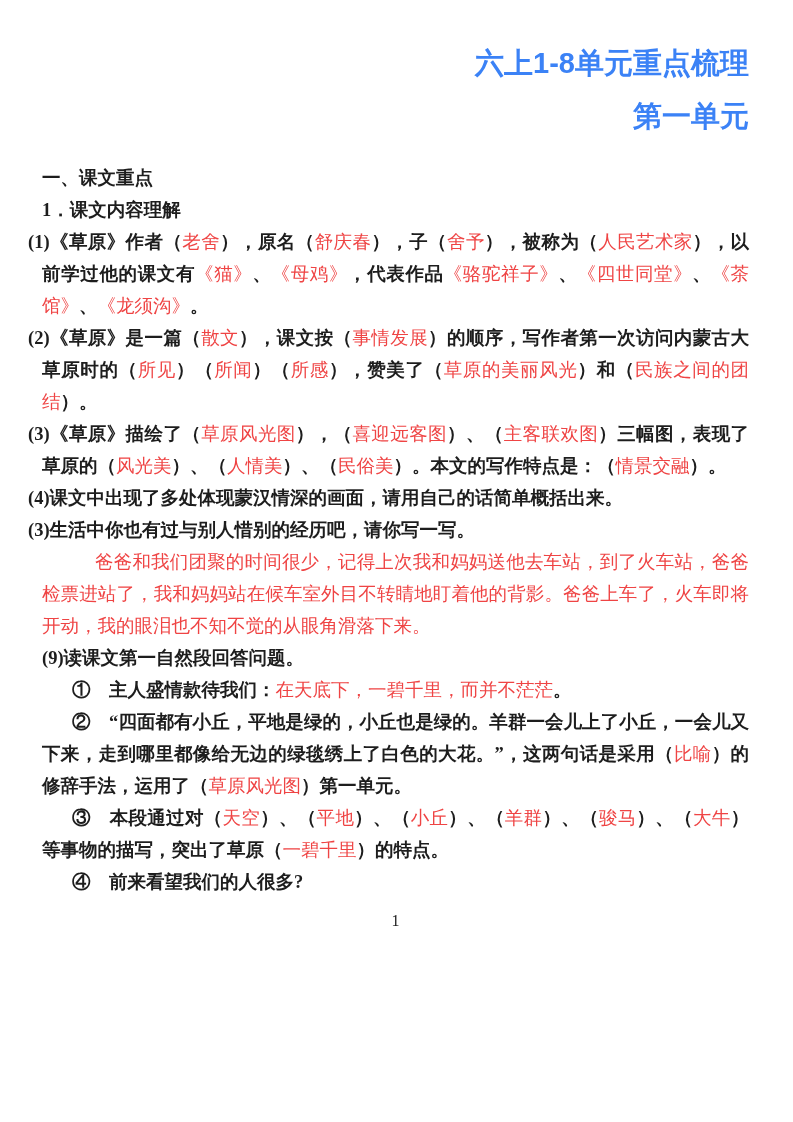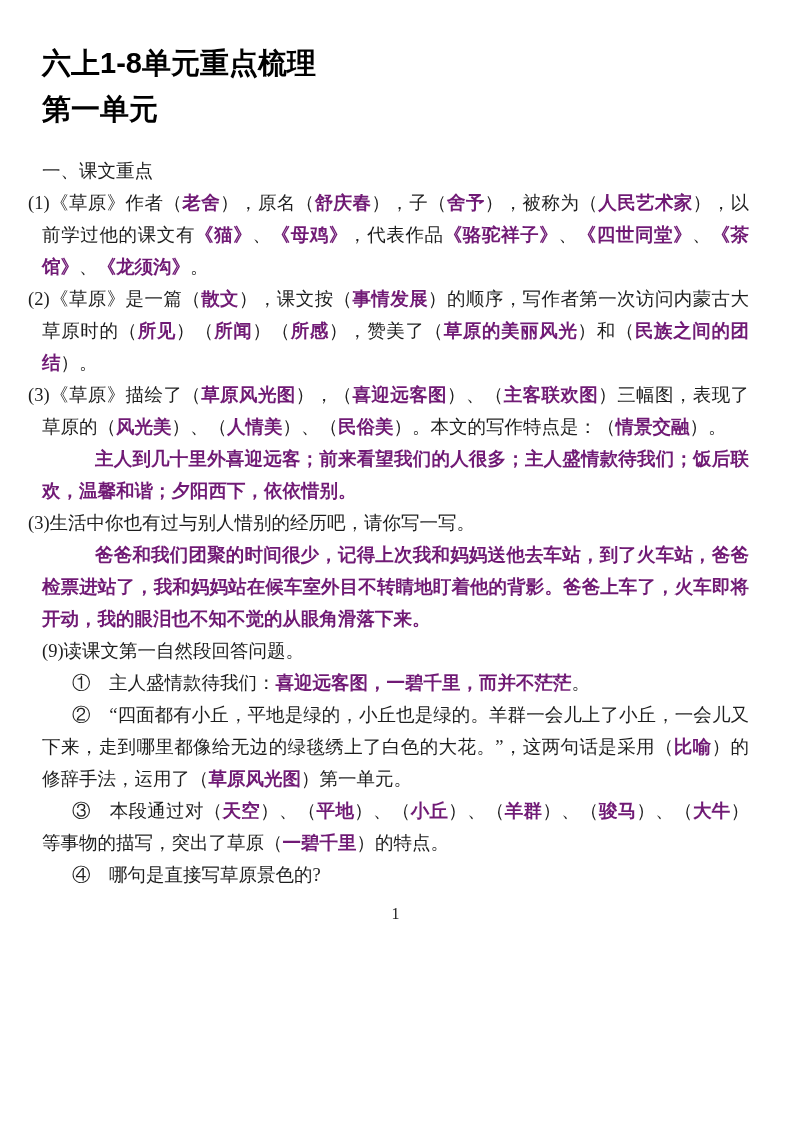--- a/index.html
+++ b/index.html
@@ -15,74 +15,75 @@
     color: #1d1d1d;
   }
   .page {
     box-sizing: border-box;
     width: 793px;
     height: 1122px;
     padding: 40px 44px 0 42px;
     position: relative;
   }
   .doc-title, .doc-subtitle {
-    text-align: left;
+    text-align: right;
     font-family: "Liberation Sans", sans-serif;
     font-weight: bold;
     font-size: 29px;
     line-height: 46px;
-    color: #000000;
+    color: #3b82f6;
   }
-  .doc-subtitle { }
+  .doc-subtitle { margin-top: 7px; }
 
   #doc-body p {
     margin: 0;
     font-size: 18.5px;
     line-height: 32px;
     text-align: justify;
     text-justify: inter-ideograph;
   }
   .s-heading-1 { margin-top: 23px !important; margin-left: 6px; }
   .s-heading-2 { margin-left: 11px; }
   .s-heading-3 { margin-left: 6px; }
   .s-item      { margin-left: 24px; text-indent: -14px; }
   .s-answer    { text-indent: 53px; }
   .s-sub       { margin-left: 6px; }
   .s-circled   { margin-left: 6px; text-indent: 30px; }
 
-  .run-black { color: #1d1d1d; }
+  .run-black { color: #1d1d1d; font-weight: bold; }
   .run-red {
-    color: #701a75;
-    font-weight: bold;
+    color: #ef4444;
+    font-weight: normal;
     font-family: "Liberation Sans", sans-serif;
   }
   .footer {
     text-align: center;
     margin-top: 13px;
     font-size: 16px;
     line-height: 20px;
     color: #222222;
   }
 </style>
 </head>
 <body>
 
 <div class="page">
   <div class="doc-title">六上1-8单元重点梳理</div>
   <div class="doc-subtitle">第一单元</div>
 
   <div id="doc-body">
       <p class="s-heading-1"><span class="run-black">一、课文重点</span></p>
+      <p class="s-heading-3"><span class="run-black">1．课文内容理解</span></p>
       <p class="s-item"><span class="run-black">(1)《草原》作者（</span><span class="run-red">老舍</span><span class="run-black">），原名（</span><span class="run-red">舒庆春</span><span class="run-black">），子（</span><span class="run-red">舍予</span><span class="run-black">），被称为（</span><span class="run-red">人民艺术家</span><span class="run-black">），以前学过他的课文有</span><span class="run-red">《猫》</span><span class="run-black">、</span><span class="run-red">《母鸡》</span><span class="run-black">，代表作品</span><span class="run-red">《骆驼祥子》</span><span class="run-black">、</span><span class="run-red">《四世同堂》</span><span class="run-black">、</span><span class="run-red">《茶馆》</span><span class="run-black">、</span><span class="run-red">《龙须沟》</span><span class="run-black">。</span></p>
       <p class="s-item"><span class="run-black">(2)《草原》是一篇（</span><span class="run-red">散文</span><span class="run-black">），课文按（</span><span class="run-red">事情发展</span><span class="run-black">）的顺序，写作者第一次访问内蒙古大草原时的（</span><span class="run-red">所见</span><span class="run-black">）（</span><span class="run-red">所闻</span><span class="run-black">）（</span><span class="run-red">所感</span><span class="run-black">），赞美了（</span><span class="run-red">草原的美丽风光</span><span class="run-black">）和（</span><span class="run-red">民族之间的团结</span><span class="run-black">）。</span></p>
       <p class="s-item"><span class="run-black">(3)《草原》描绘了（</span><span class="run-red">草原风光图</span><span class="run-black">），（</span><span class="run-red">喜迎远客图</span><span class="run-black">）、（</span><span class="run-red">主客联欢图</span><span class="run-black">）三幅图，表现了草原的（</span><span class="run-red">风光美</span><span class="run-black">）、（</span><span class="run-red">人情美</span><span class="run-black">）、（</span><span class="run-red">民俗美</span><span class="run-black">）。本文的写作特点是：（</span><span class="run-red">情景交融</span><span class="run-black">）。</span></p>
-      <p class="s-answer"><span class="run-red">主人到几十里外喜迎远客；前来看望我们的人很多；主人盛情款待我们；饭后联欢，温馨和谐；夕阳西下，依依惜别。</span></p>
+      <p class="s-item"><span class="run-black">(4)课文中出现了多处体现蒙汉情深的画面，请用自己的话简单概括出来。</span></p>
       <p class="s-item"><span class="run-black">(3)生活中你也有过与别人惜别的经历吧，请你写一写。</span></p>
       <p class="s-answer"><span class="run-red">爸爸和我们团聚的时间很少，记得上次我和妈妈送他去车站，到了火车站，爸爸检票进站了，我和妈妈站在候车室外目不转睛地盯着他的背影。爸爸上车了，火车即将开动，我的眼泪也不知不觉的从眼角滑落下来。</span></p>
       <p class="s-sub"><span class="run-black">(9)读课文第一自然段回答问题。</span></p>
-      <p class="s-circled"><span class="run-black">①　主人盛情款待我们：</span><span class="run-red">喜迎远客图，一碧千里，而并不茫茫</span><span class="run-black">。</span></p>
+      <p class="s-circled"><span class="run-black">①　主人盛情款待我们：</span><span class="run-red">在天底下，一碧千里，而并不茫茫</span><span class="run-black">。</span></p>
       <p class="s-circled"><span class="run-black">②　“四面都有小丘，平地是绿的，小丘也是绿的。羊群一会儿上了小丘，一会儿又下来，走到哪里都像给无边的绿毯绣上了白色的大花。”，这两句话是采用（</span><span class="run-red">比喻</span><span class="run-black">）的修辞手法，运用了（</span><span class="run-red">草原风光图</span><span class="run-black">）第一单元。</span></p>
       <p class="s-circled"><span class="run-black">③　本段通过对（</span><span class="run-red">天空</span><span class="run-black">）、（</span><span class="run-red">平地</span><span class="run-black">）、（</span><span class="run-red">小丘</span><span class="run-black">）、（</span><span class="run-red">羊群</span><span class="run-black">）、（</span><span class="run-red">骏马</span><span class="run-black">）、（</span><span class="run-red">大牛</span><span class="run-black">）等事物的描写，突出了草原（</span><span class="run-red">一碧千里</span><span class="run-black">）的特点。</span></p>
-      <p class="s-circled"><span class="run-black">④　哪句是直接写草原景色的?</span></p>
+      <p class="s-circled"><span class="run-black">④　前来看望我们的人很多?</span></p>
     </div>
 
   <div class="footer">1</div>
 </div>
 
 </body></html>

